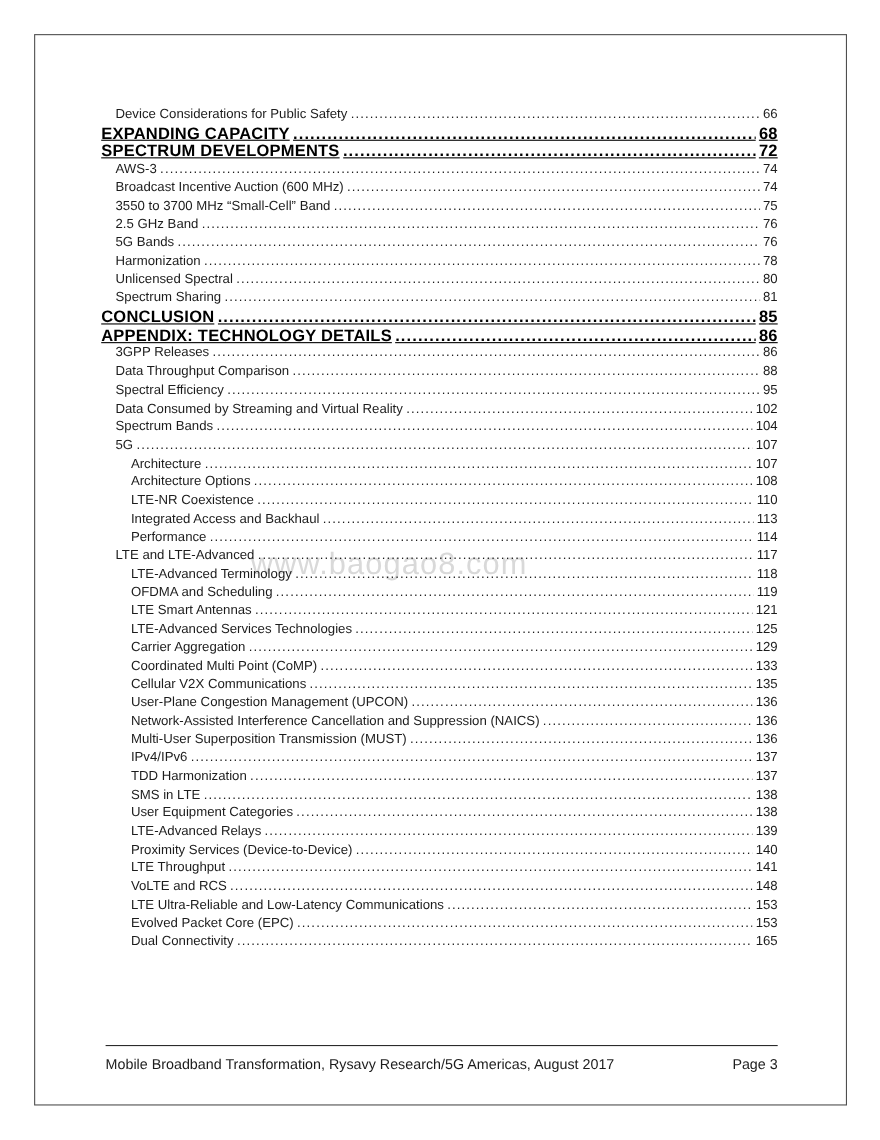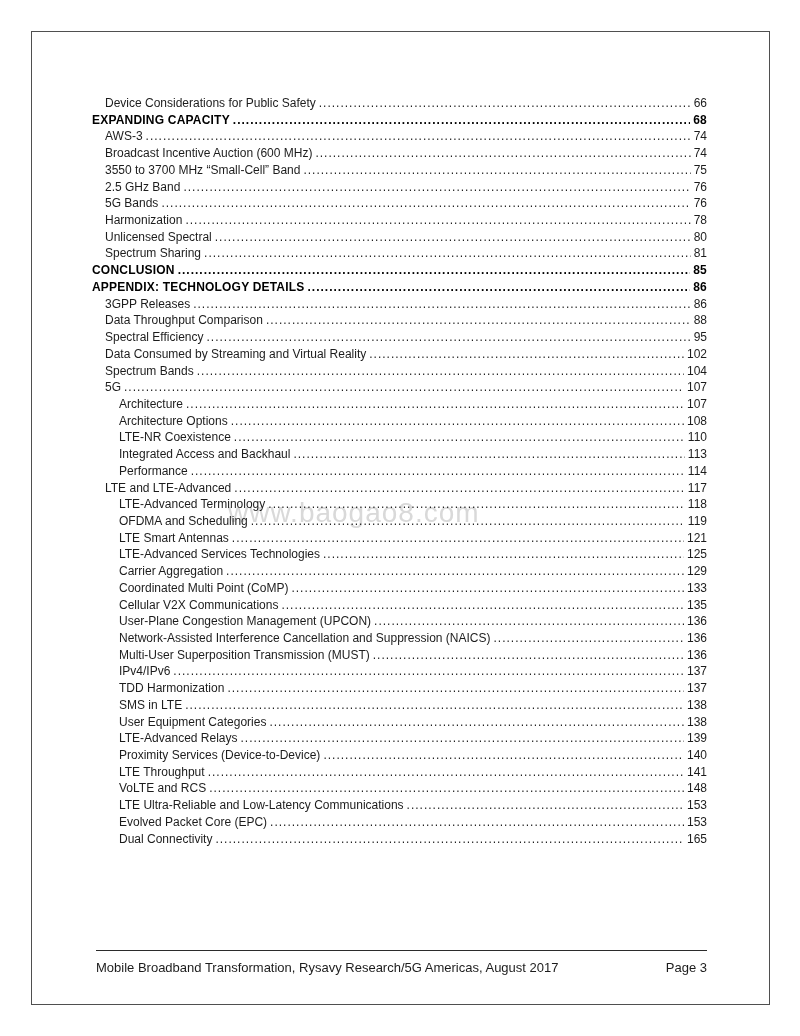--- a/index.html
+++ b/index.html
@@ -37,23 +37,24 @@
   .row {
     display: flex;
     align-items: flex-start;
     height: 16.72px;
     font-size: 12px;
     color: #1c1c1c;
     white-space: nowrap;
   }
   .row.bold {
     font-weight: bold;
-    font-size: 12px;
+    font-size: 15px;
     color: #000000;
     letter-spacing: 0.2px;
+    text-decoration: underline;
   }
   .lvl1 { padding-left: 13px; }
   .lvl2 { padding-left: 27px; }
   .t { flex: 0 0 auto; }
   .dots {
     flex: 1 1 auto;
     overflow: hidden;
     white-space: nowrap;
     margin-left: 3px;
     letter-spacing: 1px;
@@ -90,20 +91,25 @@
       <div class="row lvl1">
         <span class="t">Device Considerations for Public Safety</span>
         <span class="dots"></span>
         <span class="pg">66</span>
       </div>
       <div class="row lvl0 bold">
         <span class="t">EXPANDING CAPACITY</span>
         <span class="dots"></span>
         <span class="pg">68</span>
       </div>
+      <div class="row lvl0 bold">
+        <span class="t">SPECTRUM DEVELOPMENTS</span>
+        <span class="dots"></span>
+        <span class="pg">72</span>
+      </div>
       <div class="row lvl1">
         <span class="t">AWS-3</span>
         <span class="dots"></span>
         <span class="pg">74</span>
       </div>
       <div class="row lvl1">
         <span class="t">Broadcast Incentive Auction (600 MHz)</span>
         <span class="dots"></span>
         <span class="pg">74</span>
       </div>

